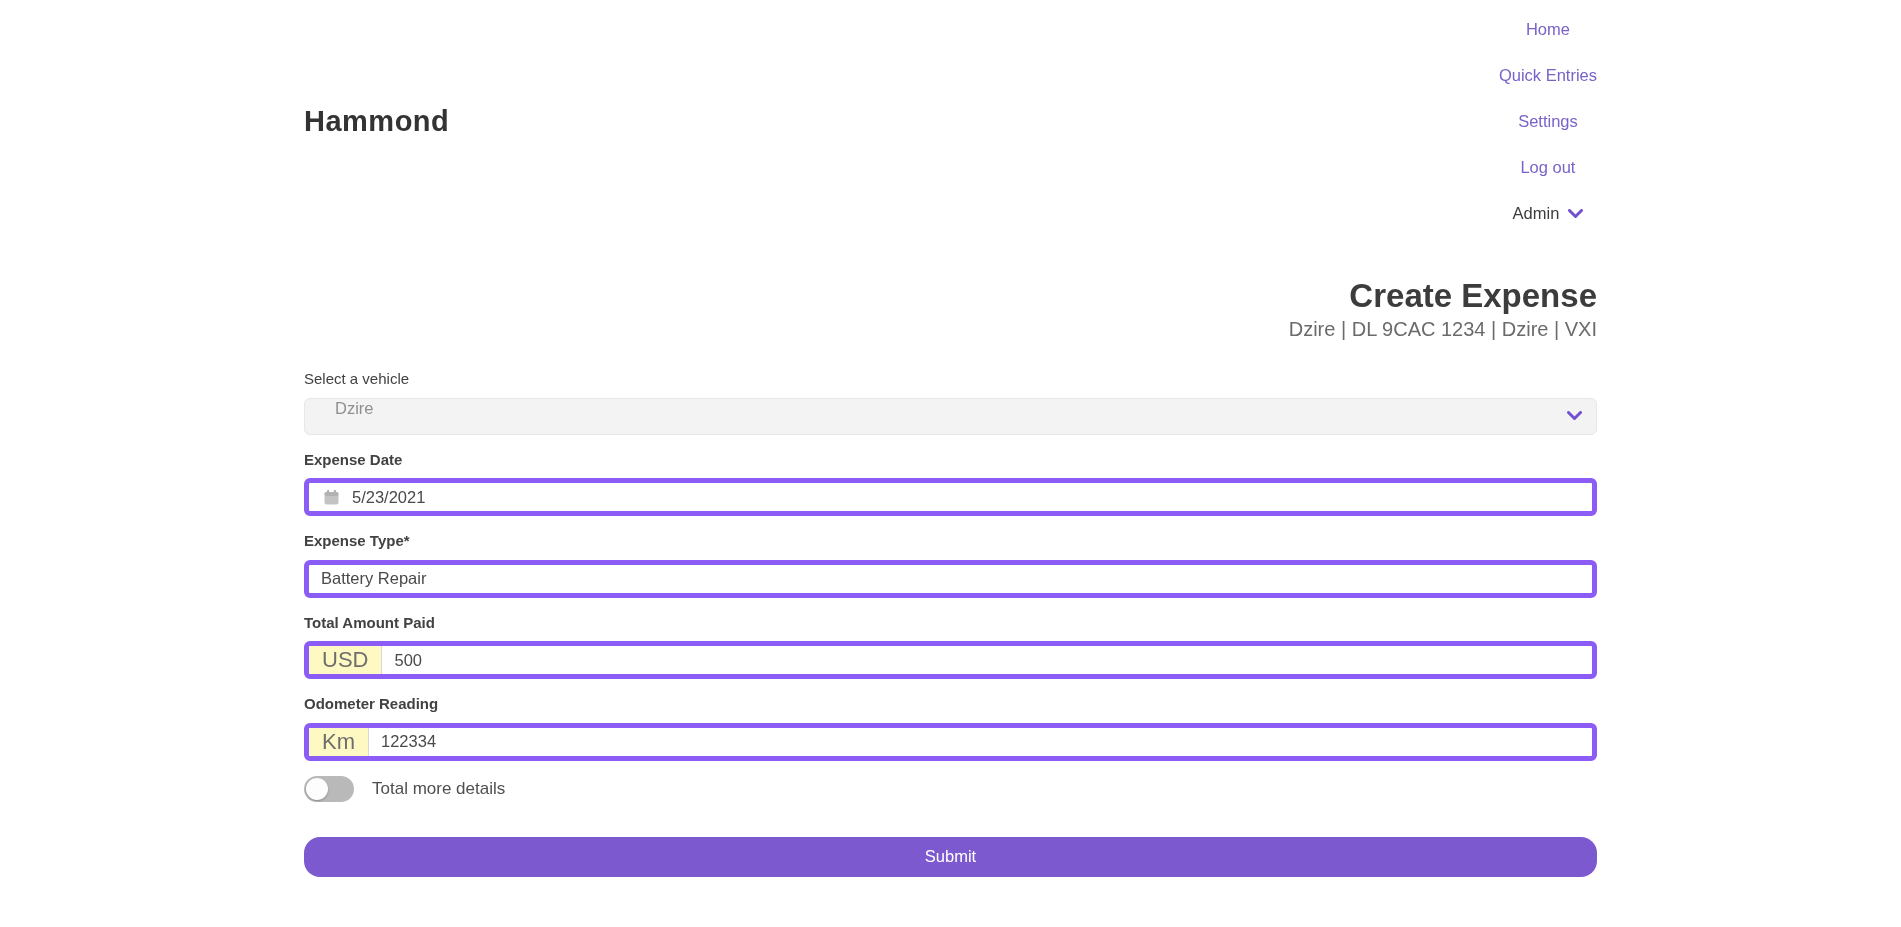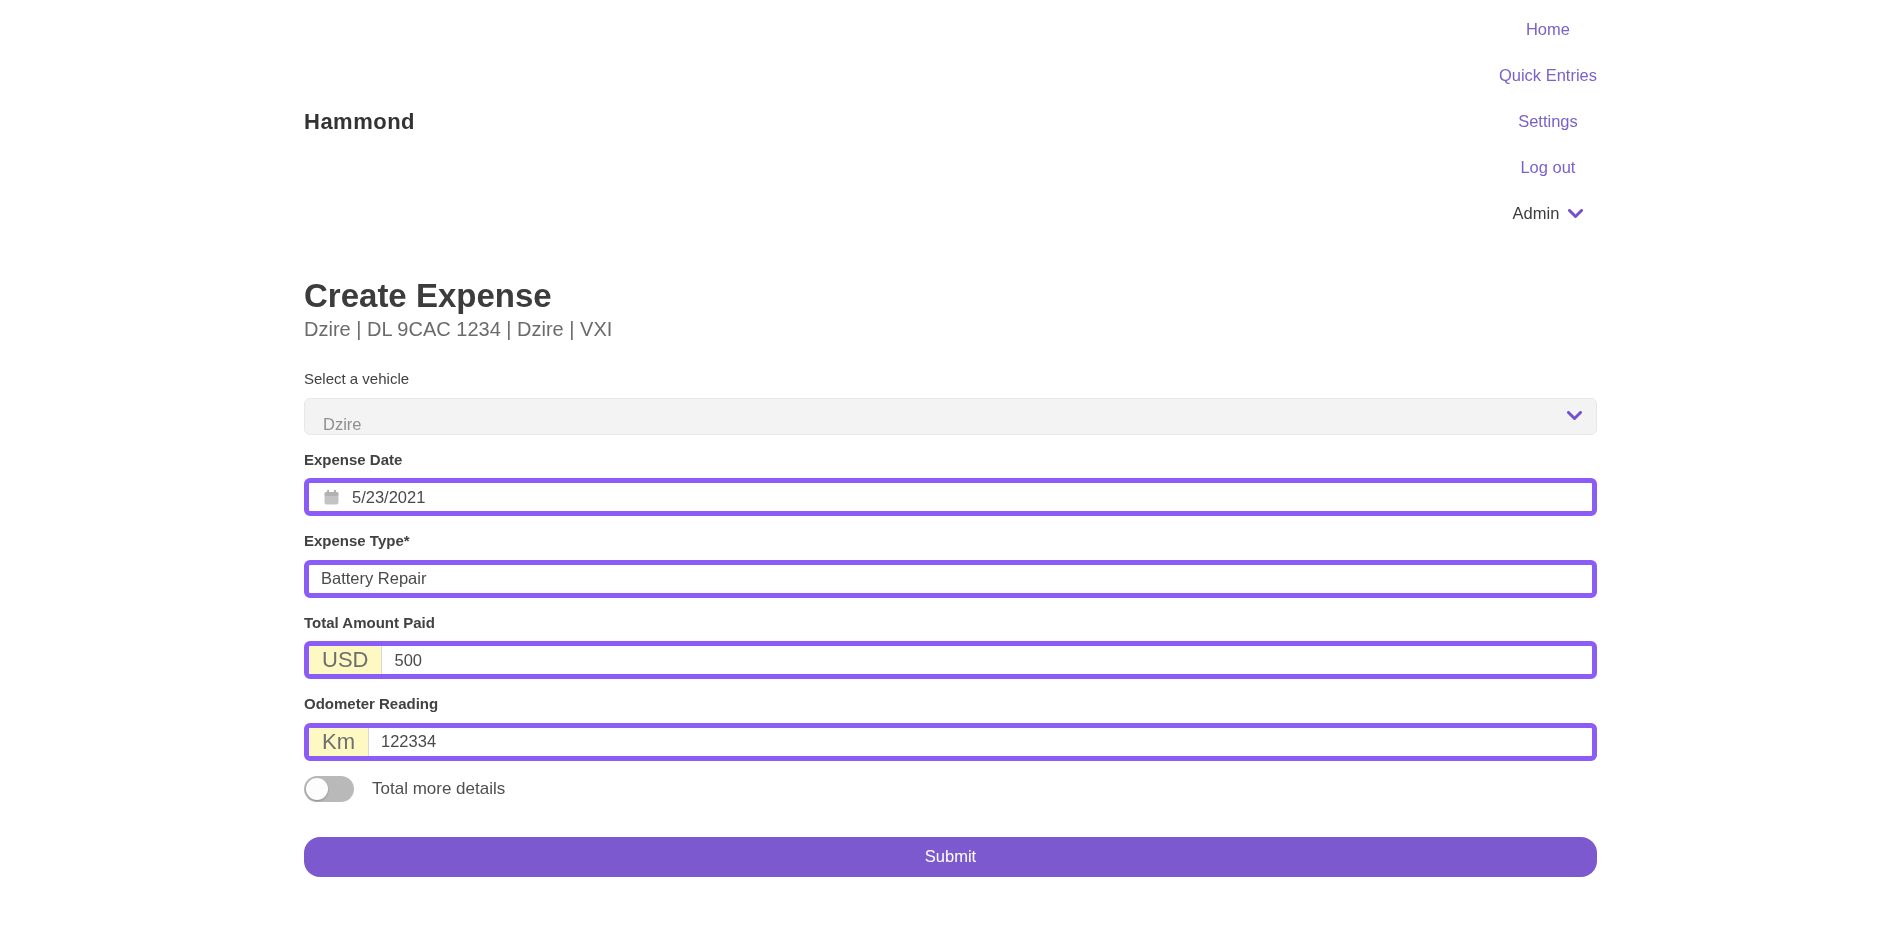--- a/index.html
+++ b/index.html
@@ -17,21 +17,21 @@
   }
 
   
   .app-header { padding-top: 20px; background: #fff; }
   .header-inner {
     display: flex;
     align-items: center;
     justify-content: space-between;
   }
   .logo {
-    font-size: 22px;
+    font-size: 29px;
     font-weight: 700;
     color: #333333;
     letter-spacing: 0.5px;
     cursor: pointer;
     text-decoration: none;
   }
   .nav { display: flex; align-items: center; gap: 27px; flex-direction: column; }
   .nav-link {
     color: #7a62c8;
     font-size: 16.5px;
@@ -41,21 +41,21 @@
   .nav-user {
     display: flex;
     align-items: center;
     gap: 9px;
     cursor: pointer;
   }
   .nav-user-label { color: #3d3d3d; font-size: 16.5px; }
   .chev { display: inline-flex; }
 
   
-  .page-head { margin-top: 52px; }
+  .page-head { margin-top: 52px; text-align: right; }
   .page-title {
     font-size: 33px;
     font-weight: 600;
     color: #3c3c3c;
     line-height: 1.25;
   }
   .page-subtitle {
     font-size: 20px;
     color: #6b6b6b;
     line-height: 1.3;
@@ -74,22 +74,22 @@
   }
   .field-label.regular { font-weight: 400; }
 
   .select-box {
     position: relative;
     height: 37px;
     background: #f3f3f3;
     border: 1px solid #e7e7e7;
     border-radius: 6px;
     display: flex;
-    align-items: flex-end;
-    padding: 0 18px;
+    align-items: flex-start;
+    padding: 0 30px;
     cursor: pointer;
   }
   .select-value { font-size: 16.5px; color: #8f8f8f; }
   .select-box .chev { position: absolute; right: 14px; top: 50%; transform: translateY(-50%); }
 
   .text-input-wrap {
     display: flex;
     align-items: center;
     height: 38px;
     background: #ffffff;

